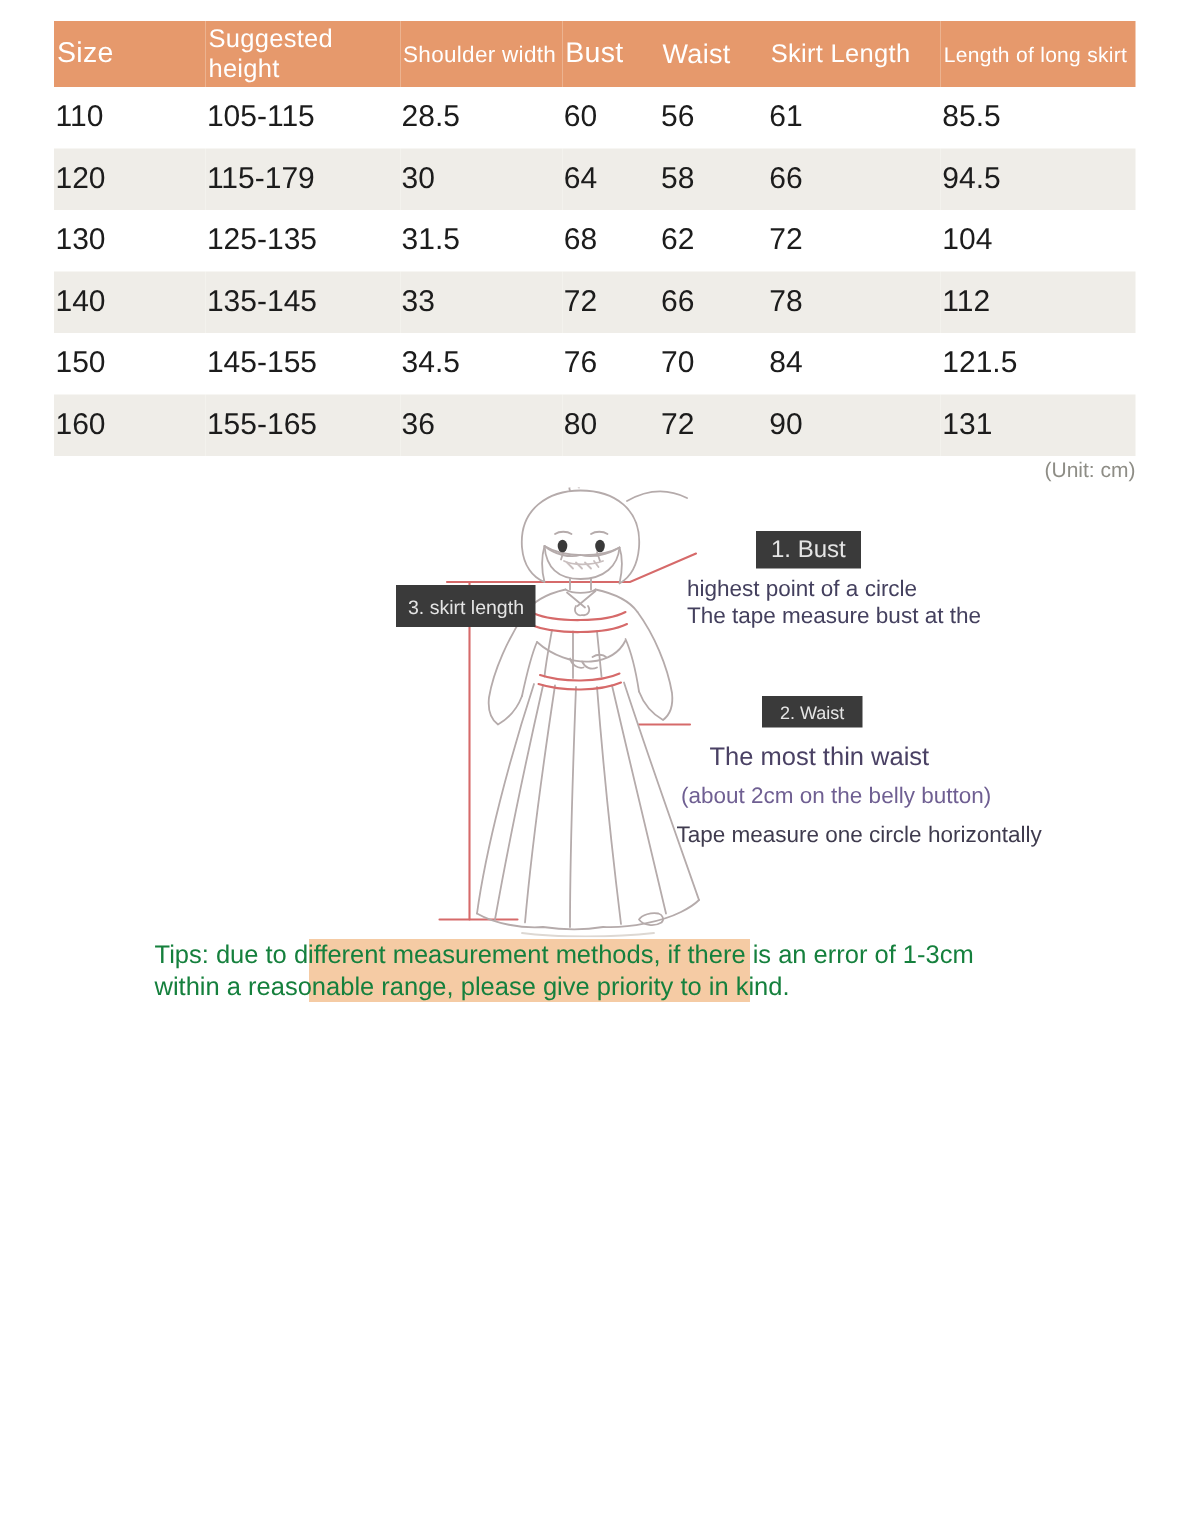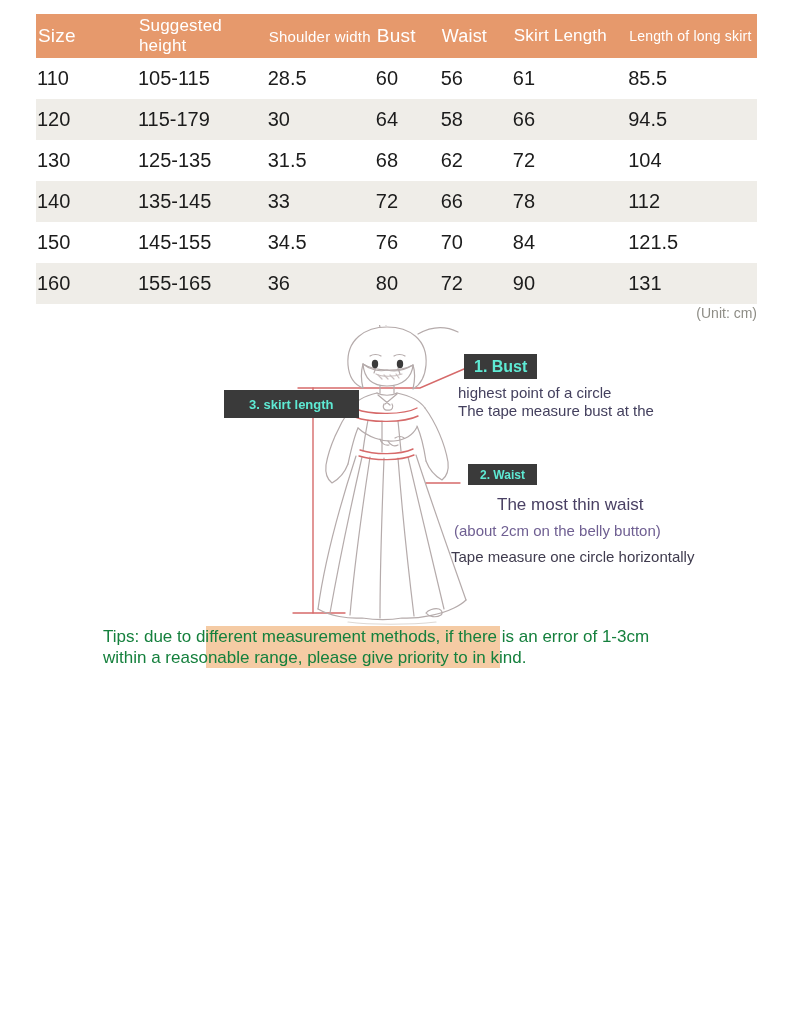--- a/index.html
+++ b/index.html
@@ -41,33 +41,33 @@
   }
 
   .unit-note{
     position:absolute;top:305px;right:33px;font-size:14px;color:#8E8D86;
   }
 
   
   .figure-wrap{position:absolute;left:230px;top:325px;width:340px;height:300px;}
 
   .tag{
-    position:absolute;background:var(--label-bg);color:#5eead4;font-weight:bold;
-    line-height:1;white-space:nowrap;
+    position:absolute;background:var(--label-bg);color:#e5e5e5;font-weight:normal;
+    line-height:1;white-space:nowrap;margin-left:40px;
   }
   .tag.bust{left:464px;top:354px;font-size:16px;padding:5px 10px 4px;}
   .tag.waist{left:468px;top:464px;font-size:12px;padding:5px 12px 4px;}
-  .tag.skirt{left:224px;top:390px;font-size:13px;padding:8px 25px 7px;}
+  .tag.skirt{left:224px;top:390px;font-size:13px;padding:8px 8px 7px;}
 
   .bust-desc{
     position:absolute;left:458px;top:384px;width:220px;
     font-size:15px;line-height:18px;color:#44405E;
   }
   .waist-line1{
-    position:absolute;left:473px;top:495px;font-size:17px;font-weight:500;color:#4A4164;margin-left:24px;
+    position:absolute;left:473px;top:495px;font-size:17px;font-weight:500;color:#4A4164;
   }
   .waist-line2{
     position:absolute;left:454px;top:522px;font-size:15px;color:#6F5F92;
   }
   .waist-line3{
     position:absolute;left:451px;top:548px;font-size:15px;color:#3F3B4E;
   }
 
   
   .tips{position:absolute;left:103px;top:626px;width:560px;font-size:17px;line-height:21px;color:#15803d;}

